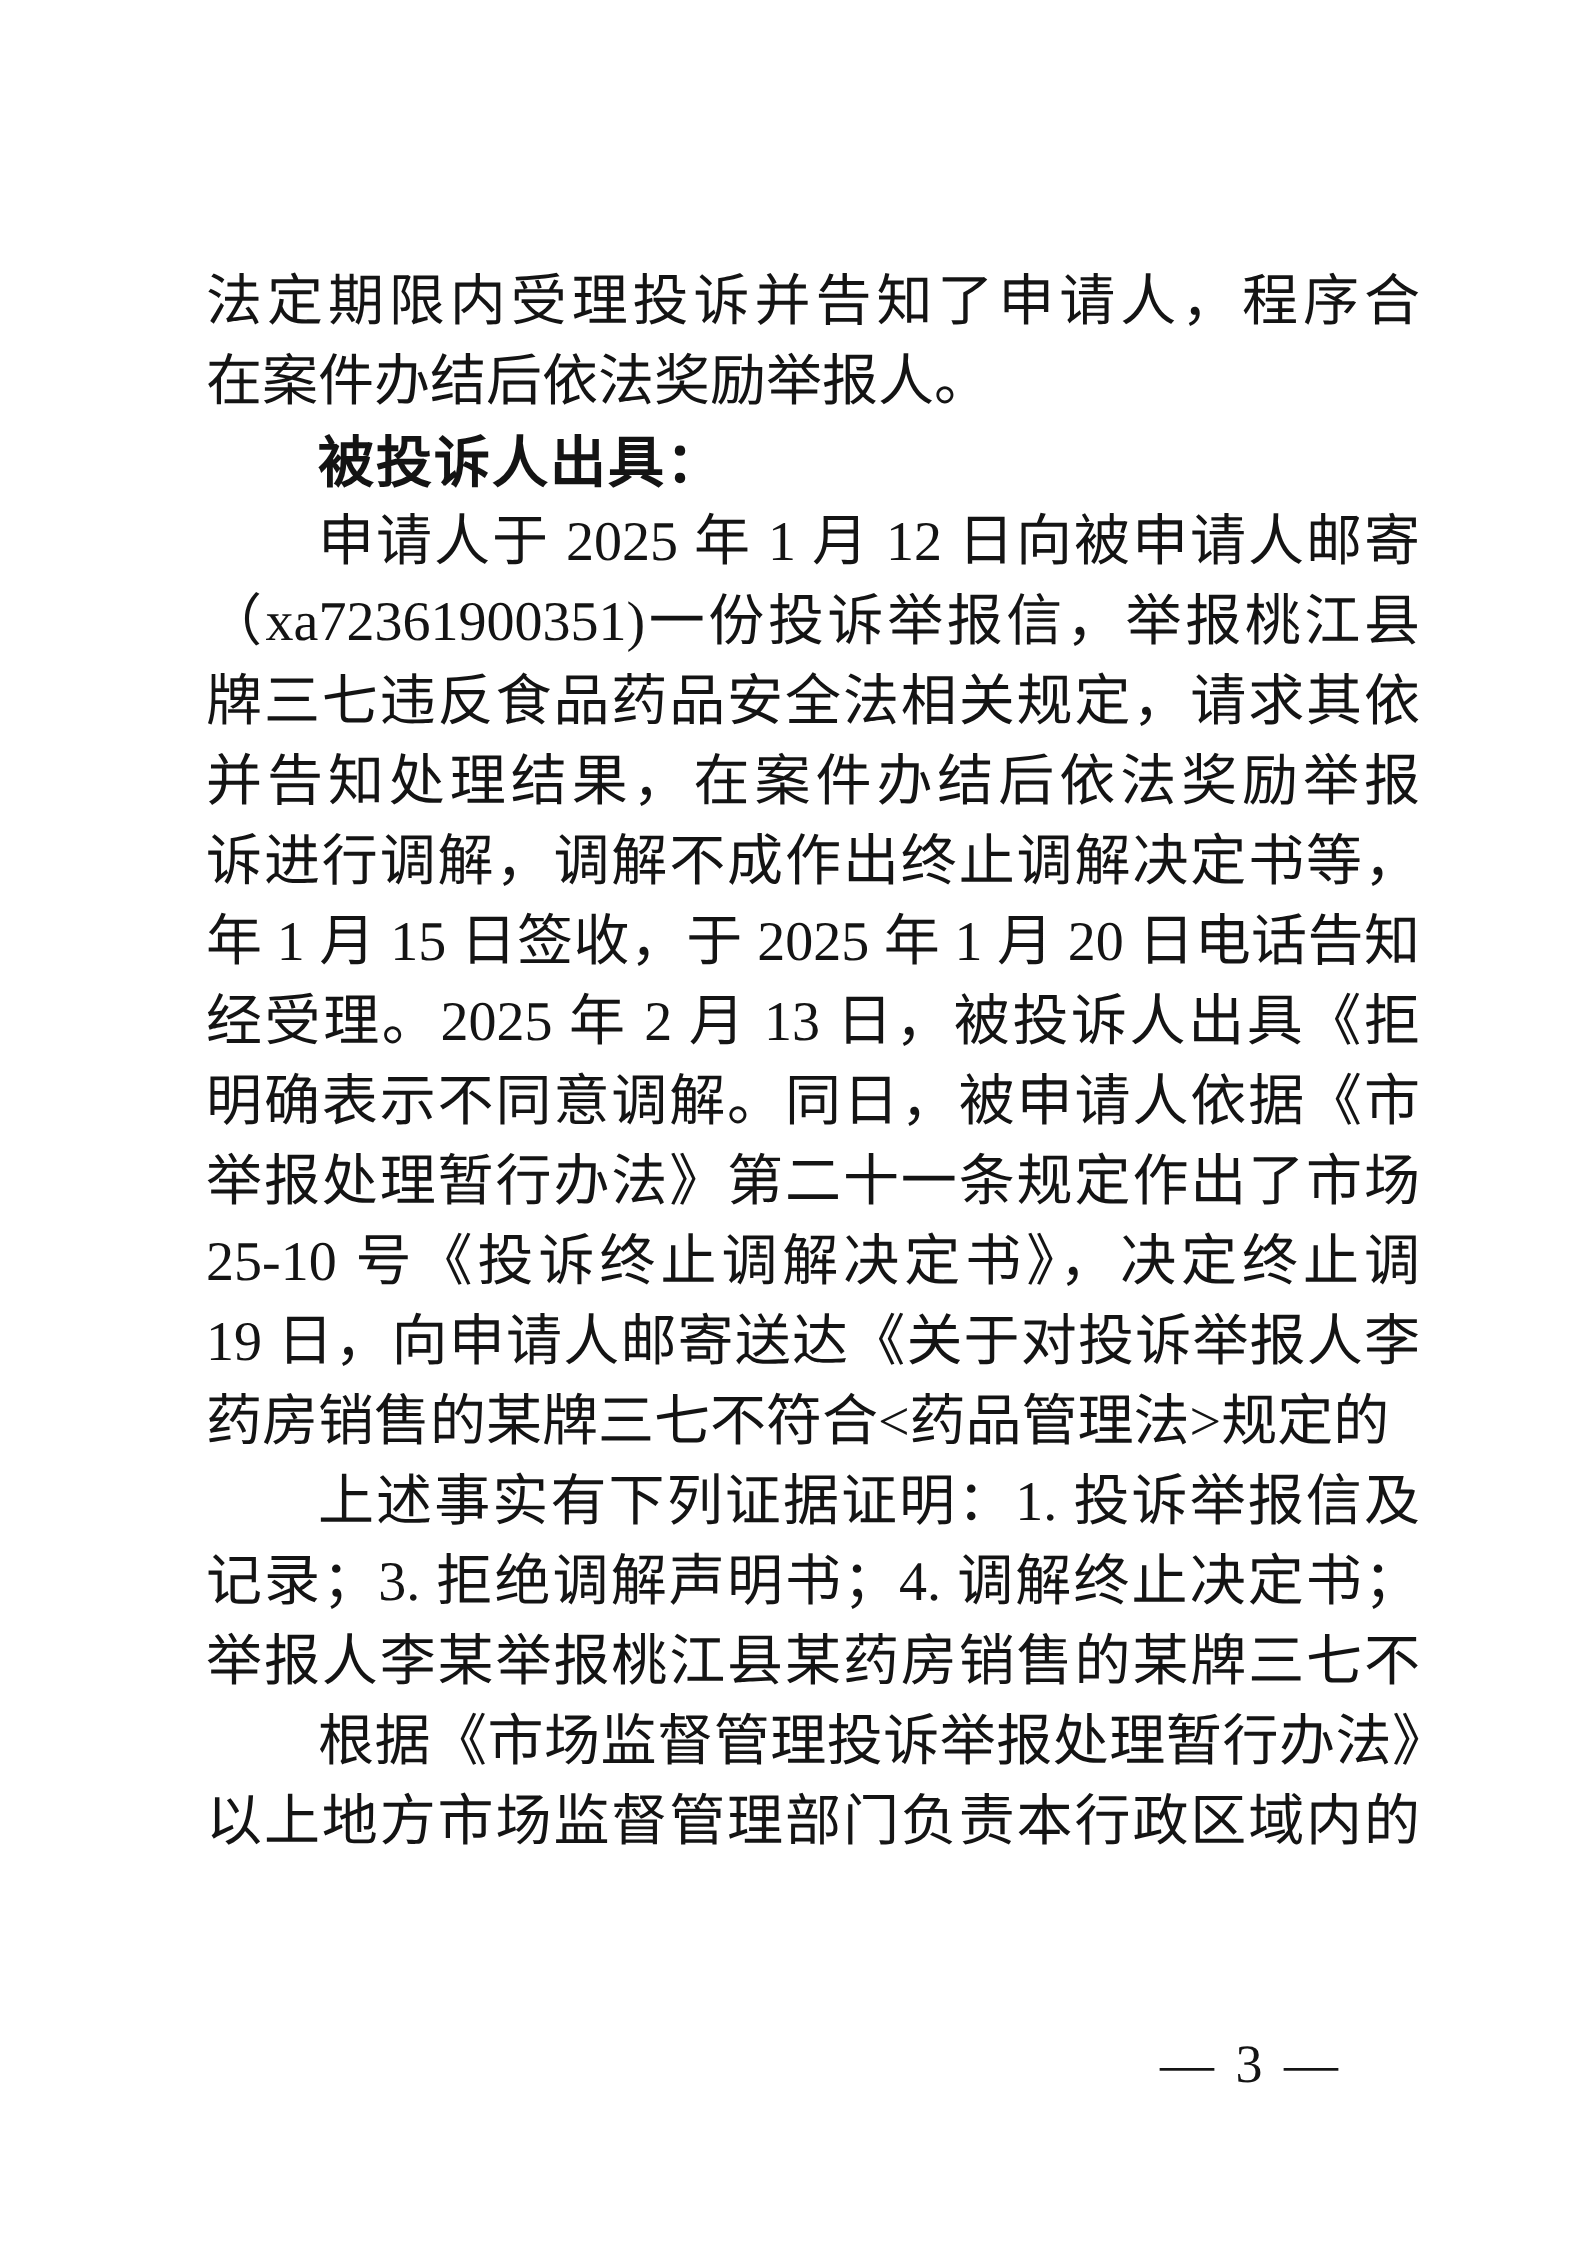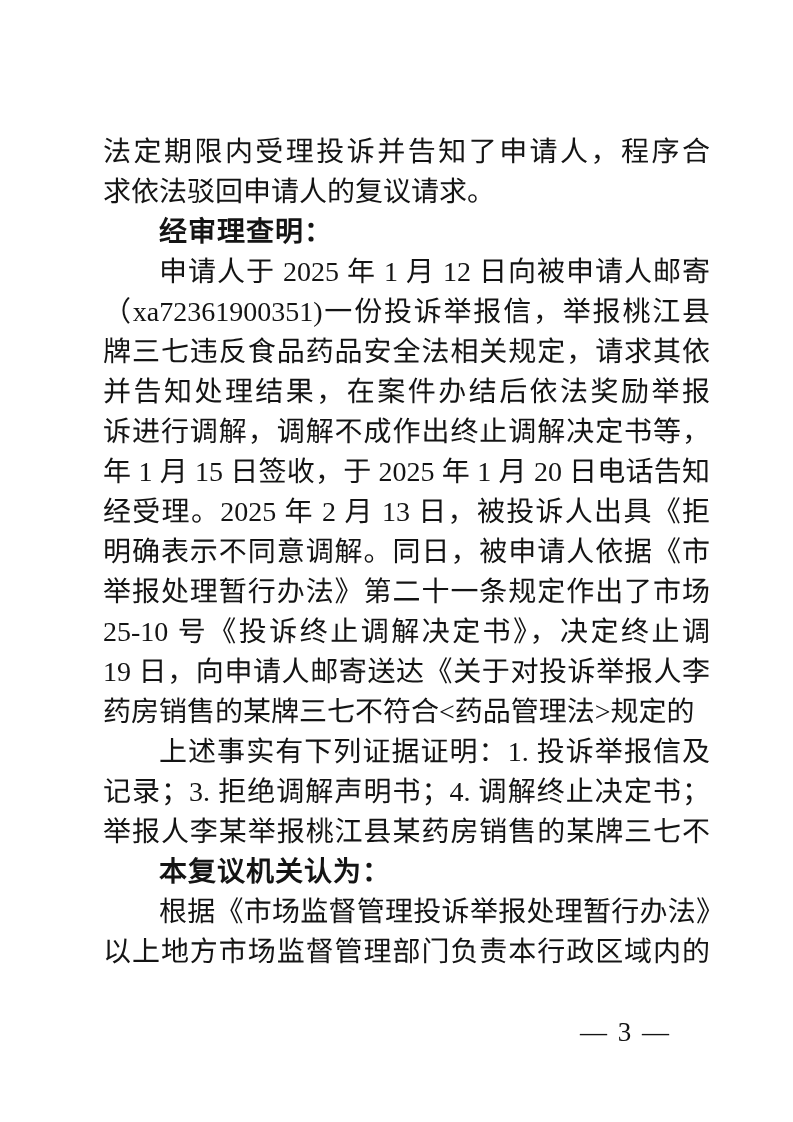--- a/index.html
+++ b/index.html
@@ -56,36 +56,35 @@
     letter-spacing: 2px;
     color: #141414;
   }
 </style>
 </head>
 <body>
 
 <div class="page">
   <div class="content">
     <div class="line">法定期限内受理投诉并告知了申请人，程序合法，处理正确，请</div>
-    <div class="line last">求依法驳回申请人的复议请求。</div>
-    <div class="line heading indent">经审理查明：</div>
+    <div class="line last">在案件办结后依法奖励举报人。</div>
+    <div class="line heading indent">被投诉人出具：</div>
     <div class="line indent">申请人于 2025 年 1 月 12 日向被申请人邮寄邮件号为</div>
     <div class="line">（xa72361900351)一份投诉举报信，举报桃江县某药房销售的某</div>
     <div class="line">牌三七违反食品药品安全法相关规定，请求其依法查处违法线索</div>
     <div class="line">并告知处理结果，在案件办结后依法奖励举报人，同时请求对投</div>
     <div class="line">诉进行调解，调解不成作出终止调解决定书等，被申请人于 2025</div>
     <div class="line">年 1 月 15 日签收，于 2025 年 1 月 20 日电话告知申请人投诉已</div>
     <div class="line">经受理。2025 年 2 月 13 日，被投诉人出具《拒绝调解声明书》，</div>
     <div class="line">明确表示不同意调解。同日，被申请人依据《市场监督管理投诉</div>
     <div class="line">举报处理暂行办法》第二十一条规定作出了市场监管〔2025〕第</div>
     <div class="line">25-10 号《投诉终止调解决定书》，决定终止调解。2025 年 2 月</div>
     <div class="line">19 日，向申请人邮寄送达《关于对投诉举报人李某举报桃江县某</div>
     <div class="line last">药房销售的某牌三七不符合&lt;药品管理法&gt;规定的答复》。</div>
     <div class="line indent">上述事实有下列证据证明：1. 投诉举报信及邮单；2. 通话</div>
     <div class="line">记录；3. 拒绝调解声明书；4. 调解终止决定书；5.《关于对投诉</div>
     <div class="line">举报人李某举报桃江县某药房销售的某牌三七不符合&lt;药品管理</div>
-    <div class="line heading indent">本复议机关认为：</div>
     <div class="line indent">根据《市场监督管理投诉举报处理暂行办法》第四条“县级</div>
     <div class="line">以上地方市场监督管理部门负责本行政区域内的投诉举报处理</div>
   </div>
 
   <div class="page-number">— 3 —</div>
 </div>
 
 </body></html>

